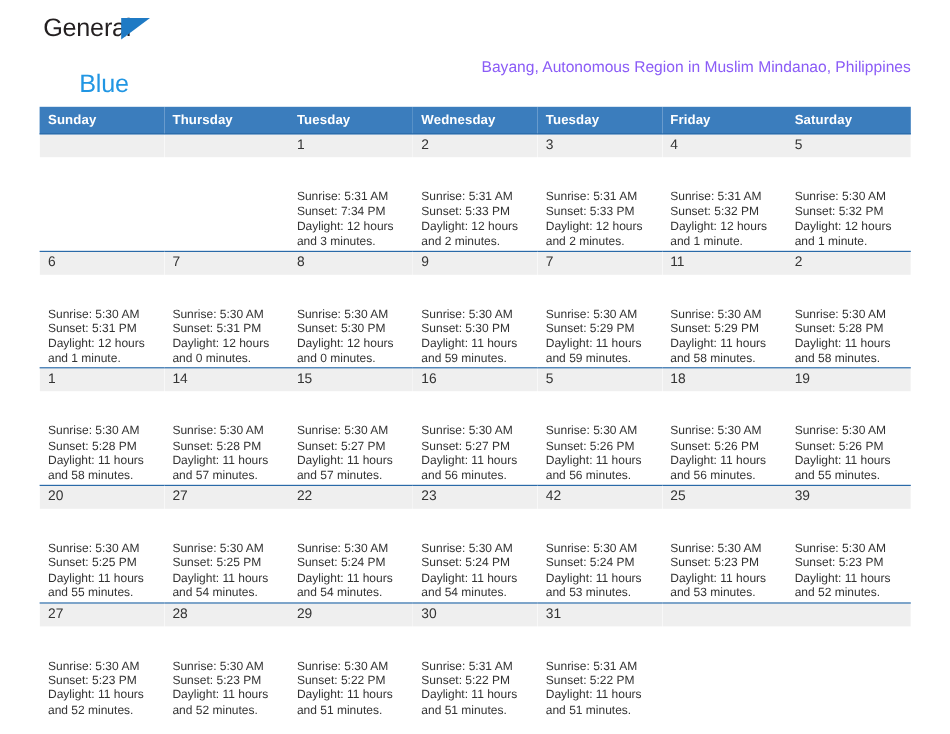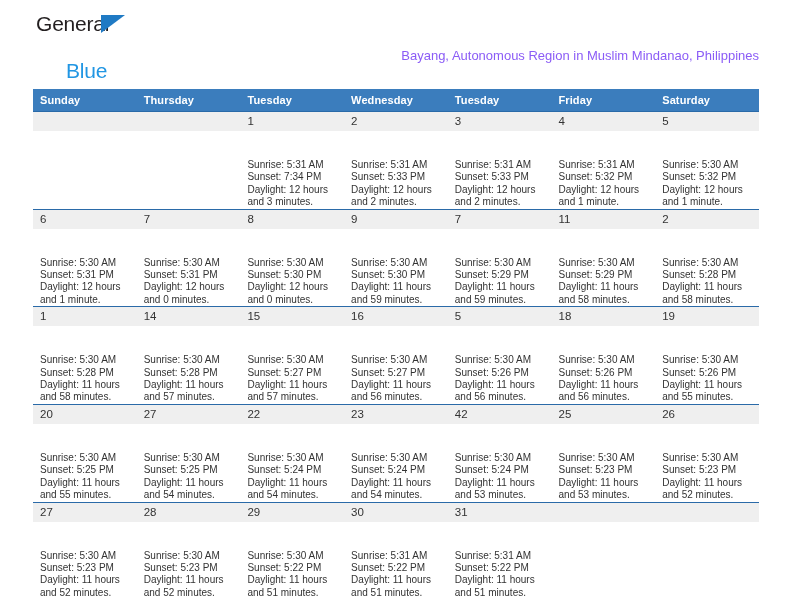--- a/index.html
+++ b/index.html
@@ -455,21 +455,21 @@
               <div class="info">
                 <div>Sunrise: 5:30 AM</div>
                 <div>Sunset: 5:23 PM</div>
                 <div>Daylight: 11 hours</div>
                 <div>and 53 minutes.</div>
               </div>
             </div>
           </td>
           <td>
             <div class="cell">
-              <div class="daynum">26</div>
+              <div class="daynum">39</div>
               <div class="info">
                 <div>Sunrise: 5:30 AM</div>
                 <div>Sunset: 5:23 PM</div>
                 <div>Daylight: 11 hours</div>
                 <div>and 52 minutes.</div>
               </div>
             </div>
           </td>
         </tr>
         <tr>

